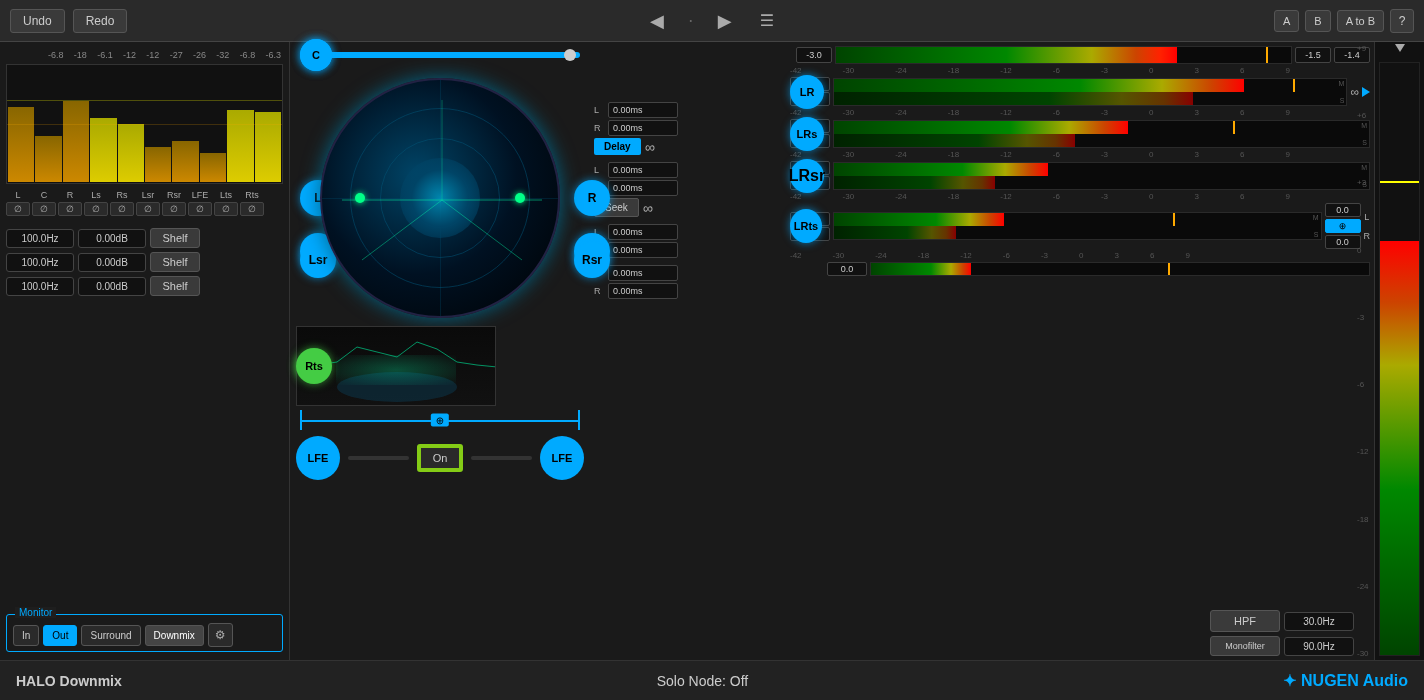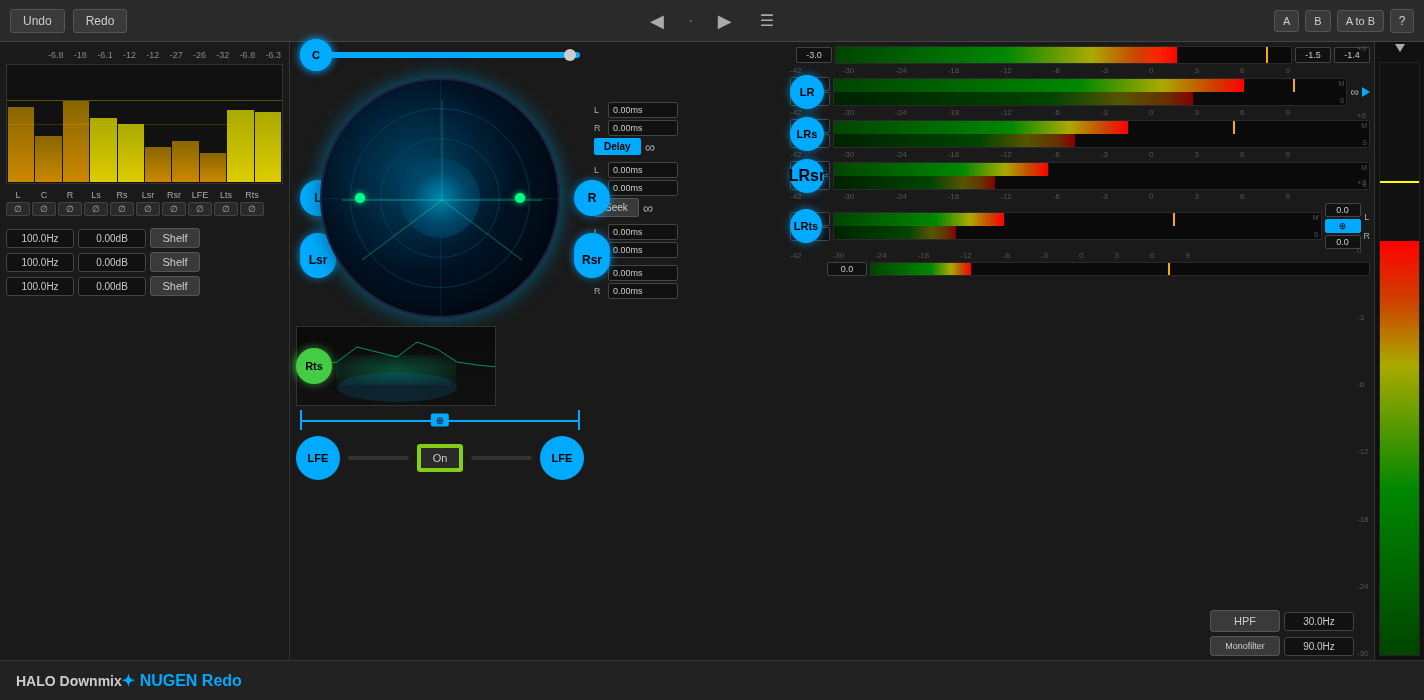--- a/index.html
+++ b/index.html
@@ -579,20 +579,30 @@
       <input class="filter-input" value="0.00dB" readonly="" style="">
       <button class="shelf-btn">Shelf</button>
     </div>
 
     <div class="filter-row">
       <input class="filter-input" value="100.0Hz" readonly="" style="">
       <input class="filter-input" value="0.00dB" readonly="" style="">
       <button class="shelf-btn">Shelf</button>
     </div>
 
+    <div class="monitor-section" style="margin-top:auto;">
+      <span class="monitor-label">Monitor</span>
+      <div class="monitor-btns">
+        <button class="mon-btn">In</button>
+        <button class="mon-btn active-blue">Out</button>
+        <button class="mon-btn">Surround</button>
+        <button class="mon-btn active-dark">Downmix</button>
+        <button class="gear-btn">⚙</button>
+      </div>
+    </div>
   </div>
 
   <div class="center-panner-area">
 
     <div style="position:absolute;top:10px;left:50%;transform:translateX(-50%);width:280px;display:flex;align-items:center;gap:8px;">
       <button class="chan-btn" style="width:32px;height:32px;font-size:11px;">C</button>
       <div style="flex:1;height:6px;background:#00aaff;border-radius:3px;position:relative;">
         <div style="position:absolute;left:4px;top:50%;transform:translateY(-50%);width:12px;height:12px;border-radius:50%;background:#ccc;"></div>
         <div style="position:absolute;right:4px;top:50%;transform:translateY(-50%);width:12px;height:12px;border-radius:50%;background:#ccc;"></div>
       </div>
@@ -927,16 +937,17 @@
         <div style="position:absolute;top:20%;width:100%;height:2px;background:#ffff00;"></div>
       </div>
 
     </div>
   </div>
 
 </div>
 
 <div class="bottom-bar">
   <span class="product-name">HALO Downmix</span>
+  <span class="solo-status">Solo Node: Off</span>
   <span class="nugen-logo">
-    <span>✦ </span><span>NUGEN Redo</span>
+    <span>✦ </span><span>NUGEN Audio</span>
   </span>
 </div>
 
 </body></html>

